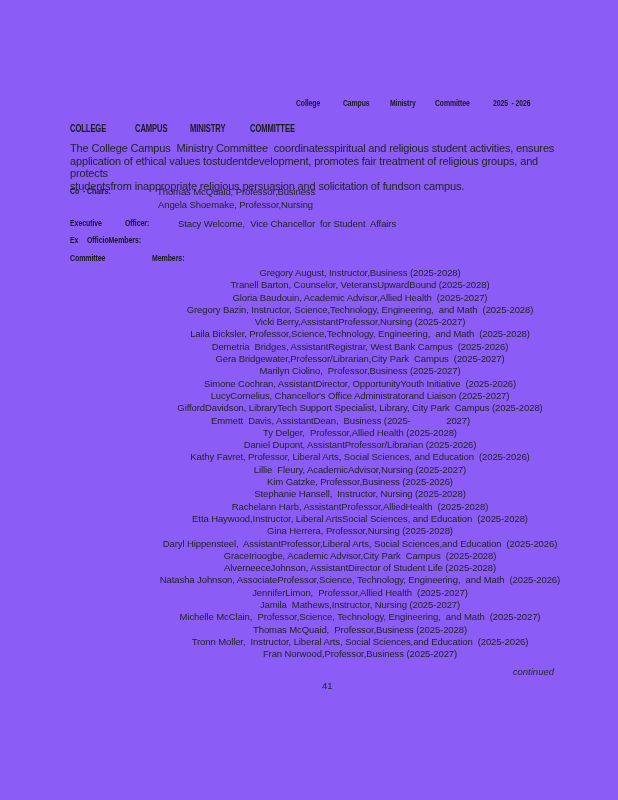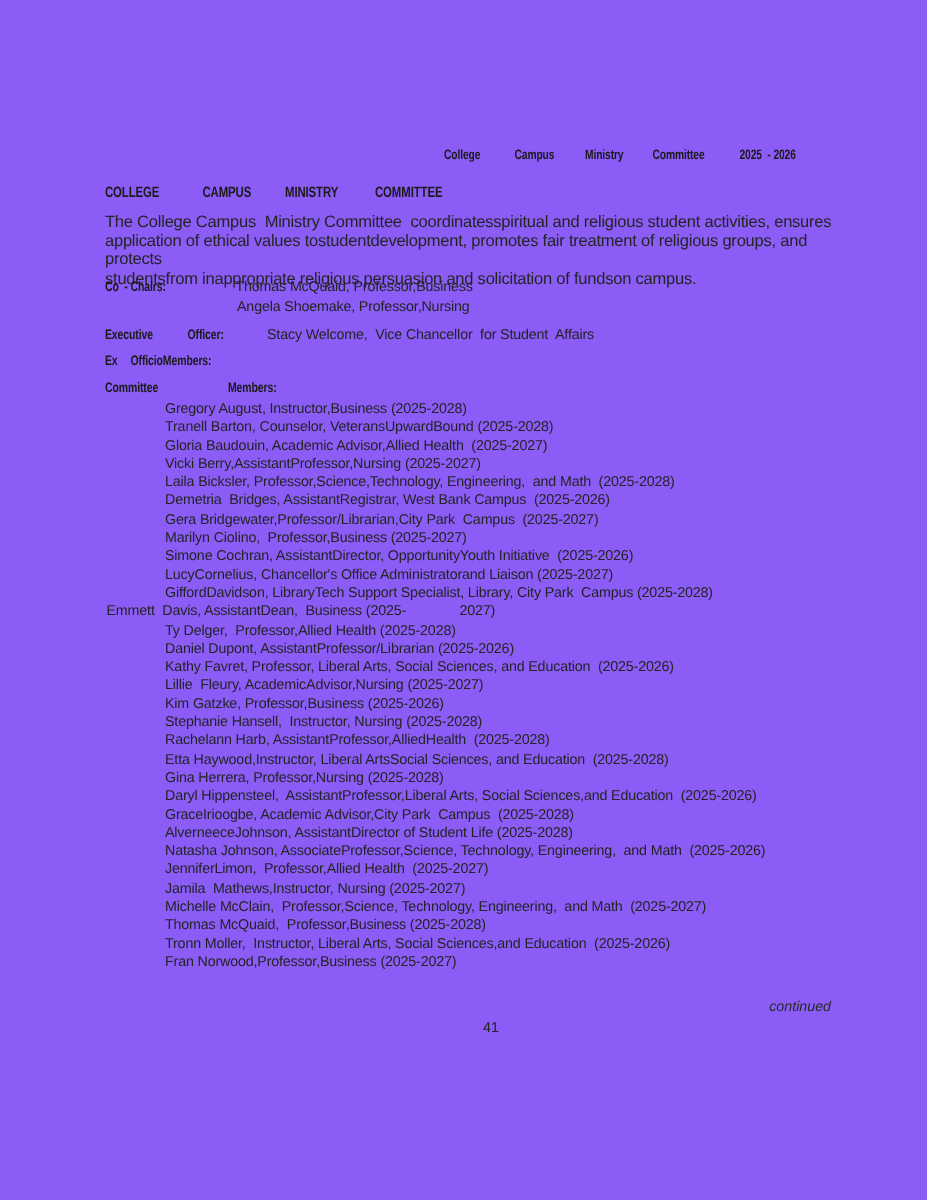--- a/index.html
+++ b/index.html
@@ -19,21 +19,21 @@
   .val { font-size:9.5px; letter-spacing:-0.1px; }
   .para {
     position:absolute; left:70px; top:142px; width:496px;
     font-size:11px; line-height:12.65px; letter-spacing:-0.15px;
     white-space:pre-wrap; color:#242424;
   }
   .members {
     position:absolute; left:70px; top:267px; width:540px;
     font-size:9.5px; line-height:12.3px; letter-spacing:-0.1px; color:#242424;
   }
-  .member-line { padding-left:40px; white-space:pre; }
+  .member-line { padding-left:40px; white-space:pre;text-align:center; }
   .member-line.flush { padding-left:1px; }
   .continued {
     position:absolute; top:666px; right:64px;
     font-size:9.5px; font-style:italic; color:#2a2a2a;margin-left:20px;
   }
   .pagenum {
     position:absolute; left:322px; top:680px;
     font-size:9.5px; color:#242424;text-align:right;
   }
 </style>
@@ -82,20 +82,21 @@
 
   <div class="row" style="top:253px">
     <span class="cond lbl" style="left:70px">Committee</span>
     <span class="cond lbl" style="left:152px">Members:</span>
   </div>
 
   <div class="members">
       <div class="member-line">Gregory August, Instructor,Business (2025-2028)</div>
       <div class="member-line">Tranell Barton, Counselor, VeteransUpwardBound (2025-2028)</div>
       <div class="member-line">Gloria Baudouin, Academic Advisor,Allied Health  (2025-2027)</div>
+      <div class="member-line">Gregory Bazin, Instructor, Science,Technology, Engineering,  and Math  (2025-2028)</div>
       <div class="member-line">Vicki Berry,AssistantProfessor,Nursing (2025-2027)</div>
       <div class="member-line">Laila Bicksler, Professor,Science,Technology, Engineering,  and Math  (2025-2028)</div>
       <div class="member-line">Demetria  Bridges, AssistantRegistrar, West Bank Campus  (2025-2026)</div>
       <div class="member-line">Gera Bridgewater,Professor/Librarian,City Park  Campus  (2025-2027)</div>
       <div class="member-line">Marilyn Ciolino,  Professor,Business (2025-2027)</div>
       <div class="member-line">Simone Cochran, AssistantDirector, OpportunityYouth Initiative  (2025-2026)</div>
       <div class="member-line">LucyCornelius, Chancellor's Office Administratorand Liaison (2025-2027)</div>
       <div class="member-line">GiffordDavidson, LibraryTech Support Specialist, Library, City Park  Campus (2025-2028)</div>
       <div class="member-line flush">Emmett  Davis, AssistantDean,  Business (2025-              2027)</div>
       <div class="member-line">Ty Delger,  Professor,Allied Health (2025-2028)</div>

